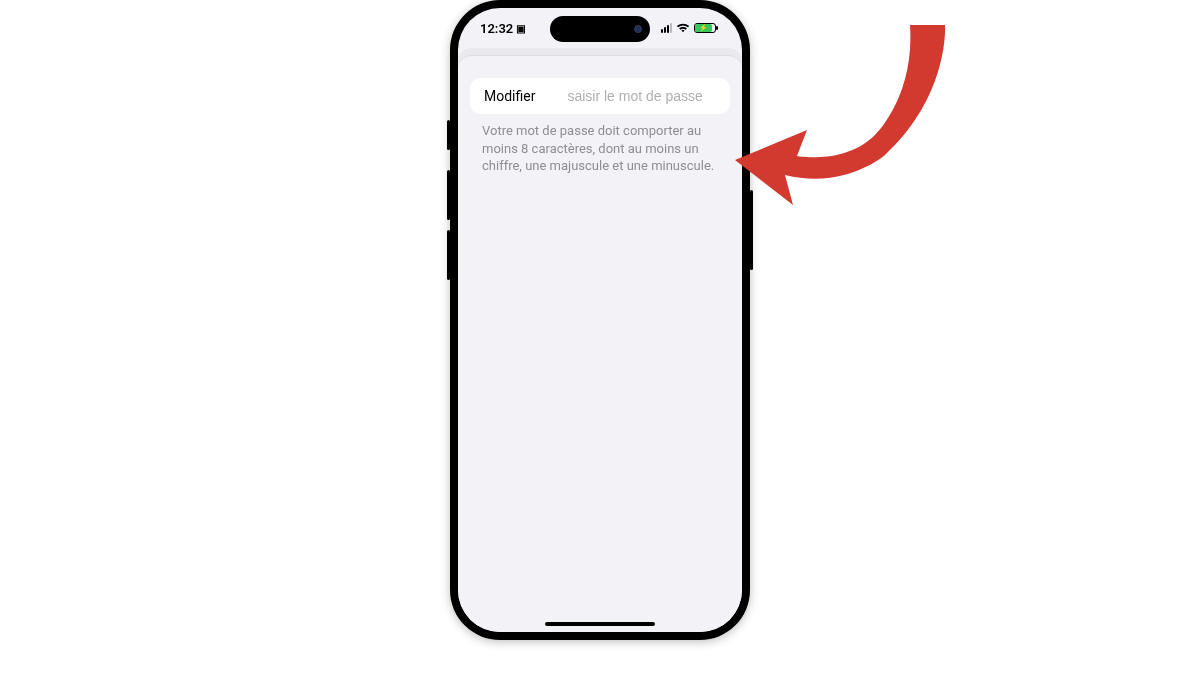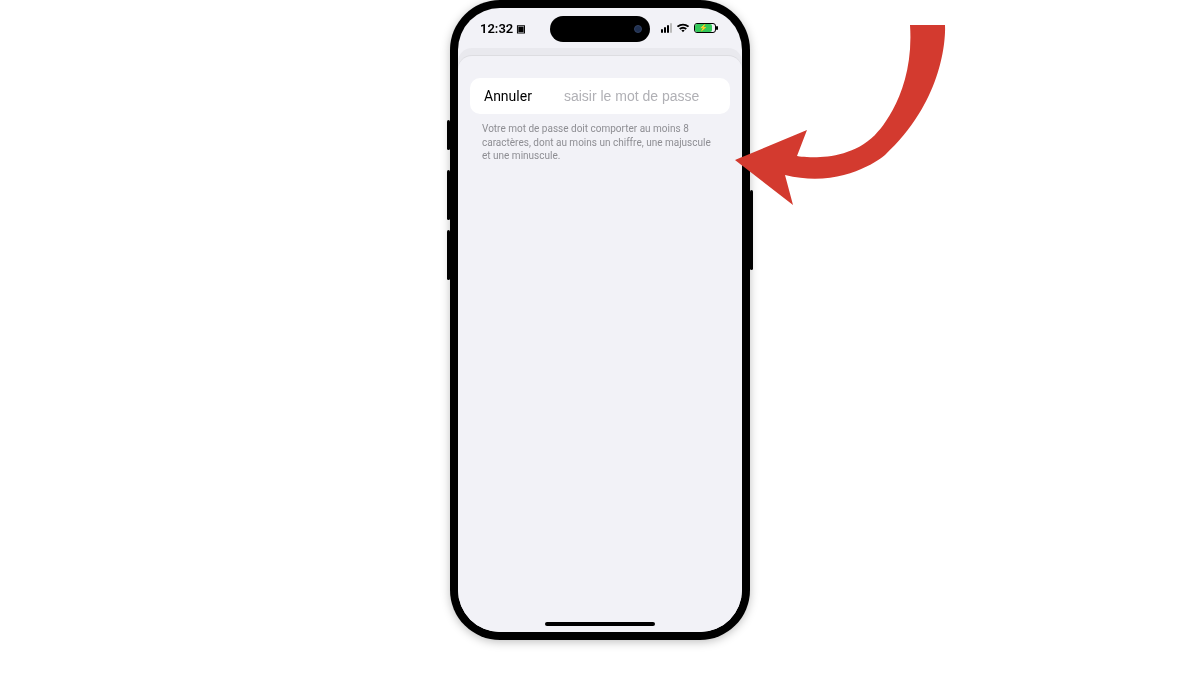--- a/index.html
+++ b/index.html
@@ -101,21 +101,21 @@
       display:flex; align-items:center; padding:10px 14px; font-size:14px;
     }
     .row + .row { border-top:1px solid #e6e6ea;}
     .row-label { width:80px; color:#000; }
     .row-input {
       flex:1; border:none; background:transparent; font-size:14px;
       color:#000; outline:none;padding-left:32px;
     }
     .row-input::placeholder { color:#b0b0b5; }
     .hint {
-      margin:8px 24px 0; font-size:10px; color:#8e8e93; line-height:1.35;
+      margin:8px 24px 0; font-size:13px; color:#8e8e93; line-height:1.35;
     }
     .home-indicator{
       position:absolute; bottom:6px; left:50%; transform:translateX(-50%);
       width:110px; height:4px; background:#000; border-radius:3px;
     }
     
     .arrow {
       position:absolute;
       left:735px; top:5px; width:220px; height:220px;
       pointer-events:none;
@@ -158,21 +158,21 @@
         </div>
       </div>
     </div>
 
     <div class="sheet-back"></div>
 
     <div class="sheet">
 
       <div class="group">
         <div class="row">
-          <span class="row-label">Annuler</span>
+          <span class="row-label">Modifier</span>
           <input class="row-input" type="password" placeholder="saisir le mot de passe" style="">
         </div>
       </div>
 
       <div class="hint">Votre mot de passe doit comporter au moins 8 caractères, dont au moins un chiffre, une majuscule et une minuscule.</div>
 
       <div class="home-indicator"></div>
     </div>
 
   </div>

